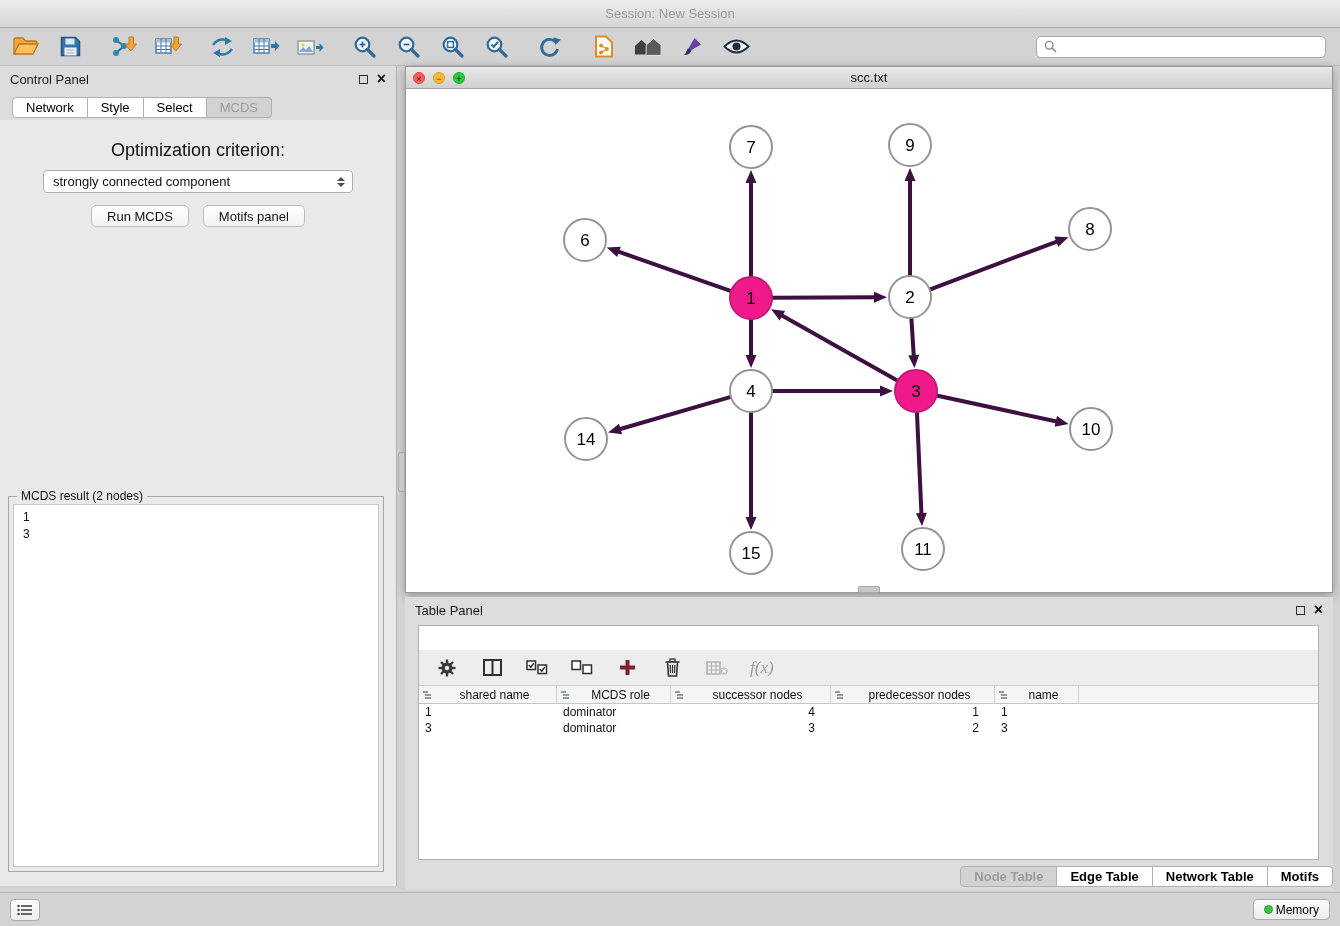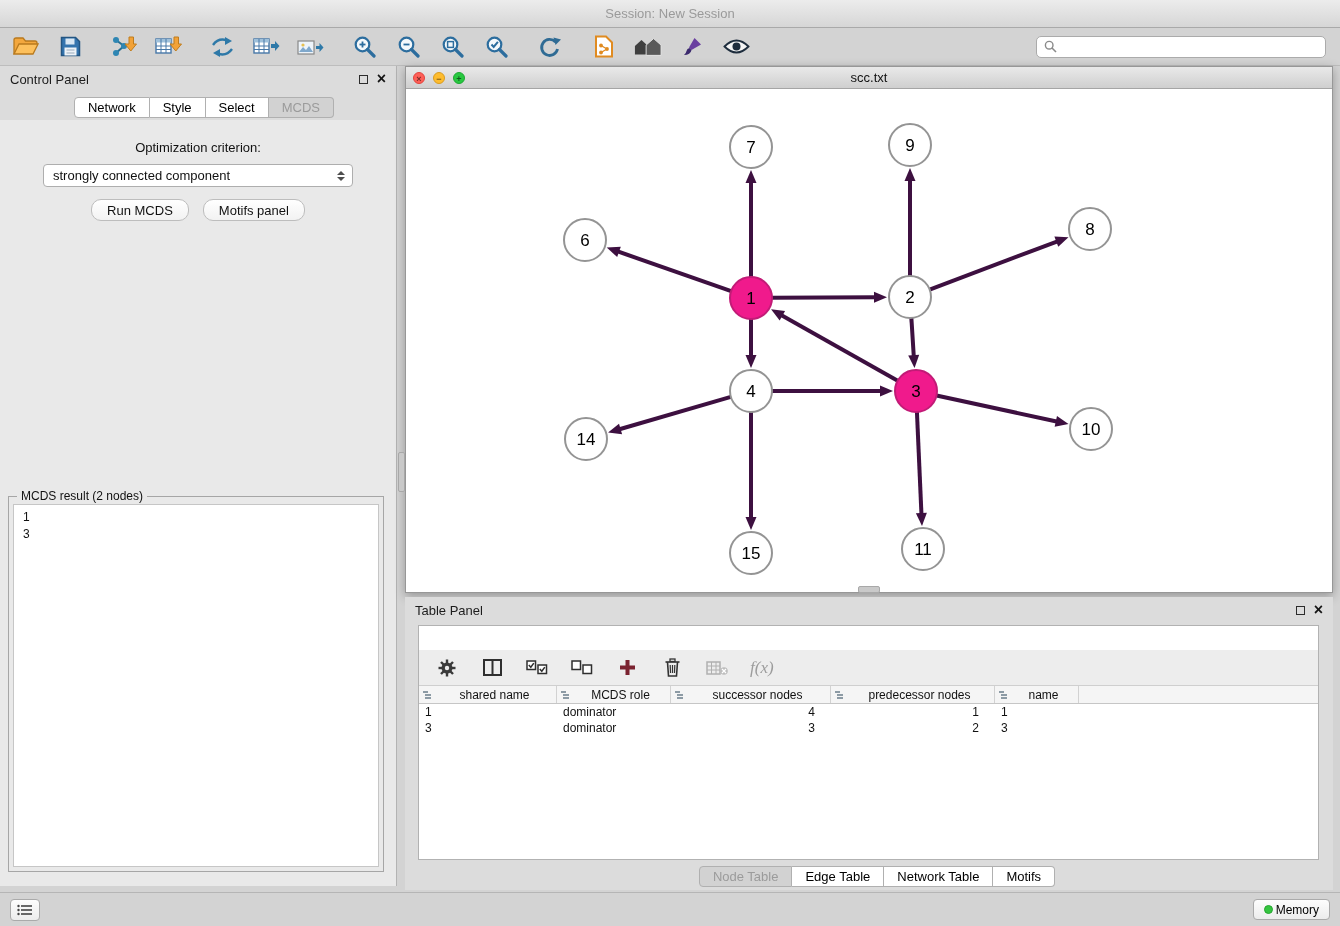--- a/index.html
+++ b/index.html
@@ -21,37 +21,37 @@
   .search-box input { border:none; outline:none; flex:1; font-size:13px; font-family:"Liberation Sans",sans-serif; background:transparent; }
 
   
   .panel-titlebar { height:26px; display:flex; align-items:center; padding:0 10px; font-size:13px; color:#1c1c1c; }
   .panel-btns { margin-left:auto; display:flex; align-items:center; gap:9px; }
   .float-ico { width:9px; height:9px; border:1.5px solid #2c2c2c; display:inline-block; }
   .close-ico { font-size:16px; font-weight:bold; color:#141414; line-height:1; }
 
   
   .control-panel { position:absolute; left:0; top:66px; width:397px; height:820px; background:#dcdcdc; border-right:1px solid #b3b3b3; }
-  .cp-tabs { position:absolute; top:31px; left:12px; right:0; display:flex; justify-content:center; }
+  .cp-tabs { position:absolute; top:31px; left:12px; right:0; display:flex; }
   .cp-tab, .tp-tab { font-size:13px; height:21px; line-height:19px; padding:0 13px; background:#fff;
     border:1px solid #b0b0b0; border-left:none; color:#000; }
   .cp-tab:first-child, .tp-tab:first-child { border-left:1px solid #b0b0b0; border-radius:4px 0 0 4px; }
   .cp-tab:last-child, .tp-tab:last-child { border-radius:0 4px 4px 0; }
   .cp-tab.active, .tp-tab.active { background:#d2d2d2; color:#9b9b9b; }
   .cp-content { position:absolute; top:54px; left:0; right:0; bottom:0; background:#e9e9e9; }
-  .opt-label { margin-top:20px; text-align:center; font-size:13px; }
+  .opt-label { margin-top:20px; text-align:center; font-size:18px; }
   .dropdown { margin:9px auto 0; width:310px; height:23px; background:#fff; border:1px solid #aeaeae; border-radius:4px;
     display:flex; align-items:center; padding:0 4px 0 9px; font-size:13px; }
   .stepper { margin-left:auto; display:flex; flex-direction:column; align-items:center; gap:2px; padding:0 3px; }
   .stepper i { width:0; height:0; border-left:4px solid transparent; border-right:4px solid transparent; }
   .stepper .up { border-bottom:4px solid #4e4e4e; }
   .stepper .dn { border-top:4px solid #4e4e4e; }
   .btn-row { margin-top:12px; display:flex; justify-content:center; gap:14px; }
   .mac-btn { height:22px; padding:0 15px; background:linear-gradient(#ffffff,#f2f2f2); border:1px solid #bdbdbd;
-    border-radius:10px; font-size:13px; font-family:"Liberation Sans",sans-serif; color:#111; }
+    border-radius:5px; font-size:13px; font-family:"Liberation Sans",sans-serif; color:#111; }
   .result-group { position:absolute; left:8px; right:12px; top:376px; bottom:14px; border:1px solid #a6a6a6; }
   .group-label { position:absolute; top:-8px; left:8px; background:#e9e9e9; padding:0 4px; font-size:12px; color:#111; }
   .result-list { position:absolute; left:4px; right:4px; top:7px; bottom:4px; background:#fff; border:1px solid #c6c6c6;
     font-size:12px; line-height:17px; padding:4px 9px; overflow:hidden; }
 
   
   .network-window { position:absolute; left:405px; top:66px; width:928px; height:527px; background:#fff;
     border:1px solid #979797; box-shadow:0 3px 10px rgba(0,0,0,.3); }
   .nw-titlebar { position:relative; height:22px; background:linear-gradient(#e9e9e9,#cfcfcf); border-bottom:1px solid #a5a5a5;
     display:flex; align-items:center; padding:0 7px; }
@@ -73,21 +73,21 @@
   .tp-content { position:absolute; left:13px; right:14px; top:28px; bottom:30px; background:#fff; border:1px solid #b2b2b2; overflow:hidden; }
   .tp-toolbar { height:36px; background:#ededed; border-bottom:1px solid #cfcfcf; display:flex; align-items:center; gap:21px; padding:0 16px;margin-top:24px; }
   .tp-toolbar .tb-icon { width:24px; height:24px; }
   .fx { font-family:"Liberation Serif",serif; font-style:italic; font-size:17px; color:#9c9c9c; }
   .table-header { display:flex; height:18px; background:#f5f5f5; border-bottom:1px solid #c6c6c6; font-size:12px; }
   .th { display:flex; align-items:center; gap:3px; border-right:1px solid #d2d2d2; padding:0 4px; overflow:hidden; }
   .th-label { flex:1; text-align:center; white-space:nowrap; }
   .th.filler { flex:1; border-right:none; }
   .tr { display:flex; height:16px; align-items:center; font-size:12px; }
   .td { padding:0 6px; white-space:nowrap; overflow:hidden; }
-  .tp-tabs { position:absolute; bottom:3px; left:16px; right:0; display:flex; justify-content:center; }
+  .tp-tabs { position:absolute; bottom:3px; left:16px; right:0; display:flex; justify-content:flex-end;font-weight:bold; }
 
   
   .statusbar { position:absolute; left:0; top:892px; width:100%; height:34px; background:#d3d3d3; border-top:1px solid #b5b5b5;
     display:flex; align-items:center; padding:0 10px; }
   .list-btn { width:30px; height:22px; background:linear-gradient(#fdfdfd,#ececec); border:1px solid #aaa; border-radius:4px;
     display:flex; align-items:center; justify-content:center; }
   .memory-btn { margin-left:auto; height:21px; background:linear-gradient(#fdfdfd,#ececec); border:1px solid #aaa; border-radius:4px;
     display:flex; align-items:center; gap:3px; padding:0 10px; font-size:12px; font-family:"Liberation Sans",sans-serif; }
   .memory-dot { width:9px; height:9px; border-radius:50%; background:#35c53f; border:1px solid #23a52e; }
 </style>

